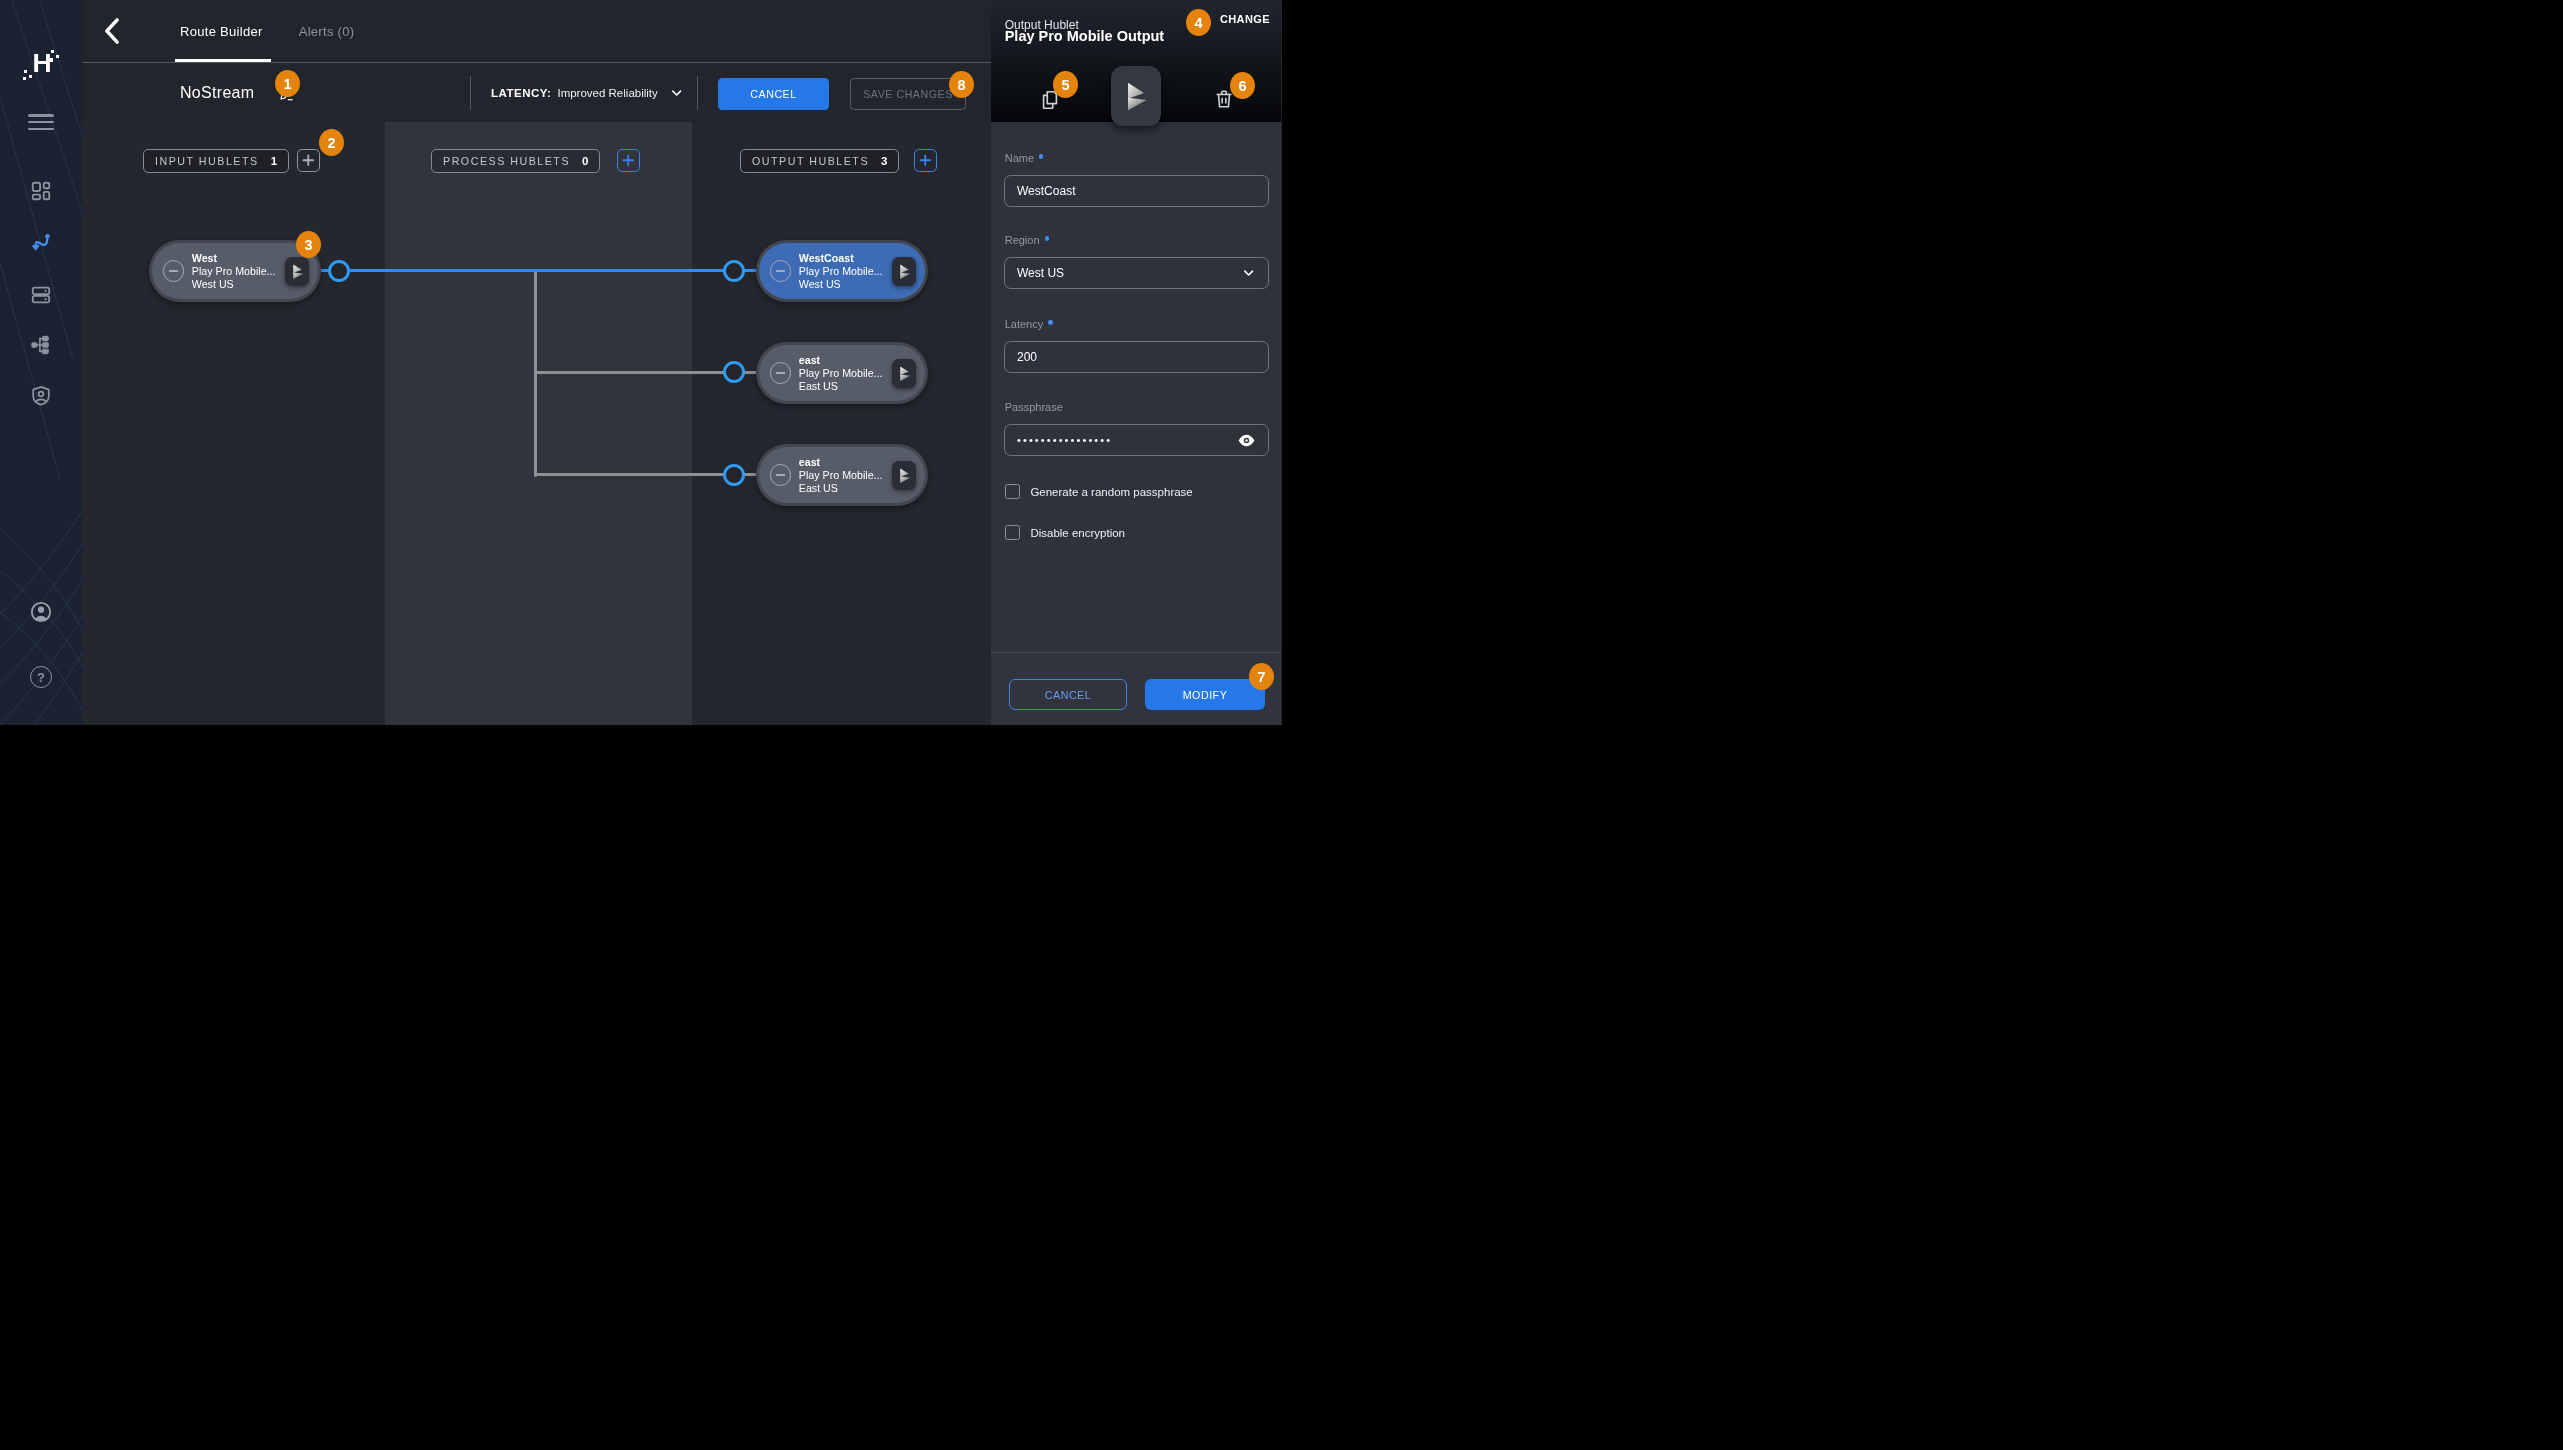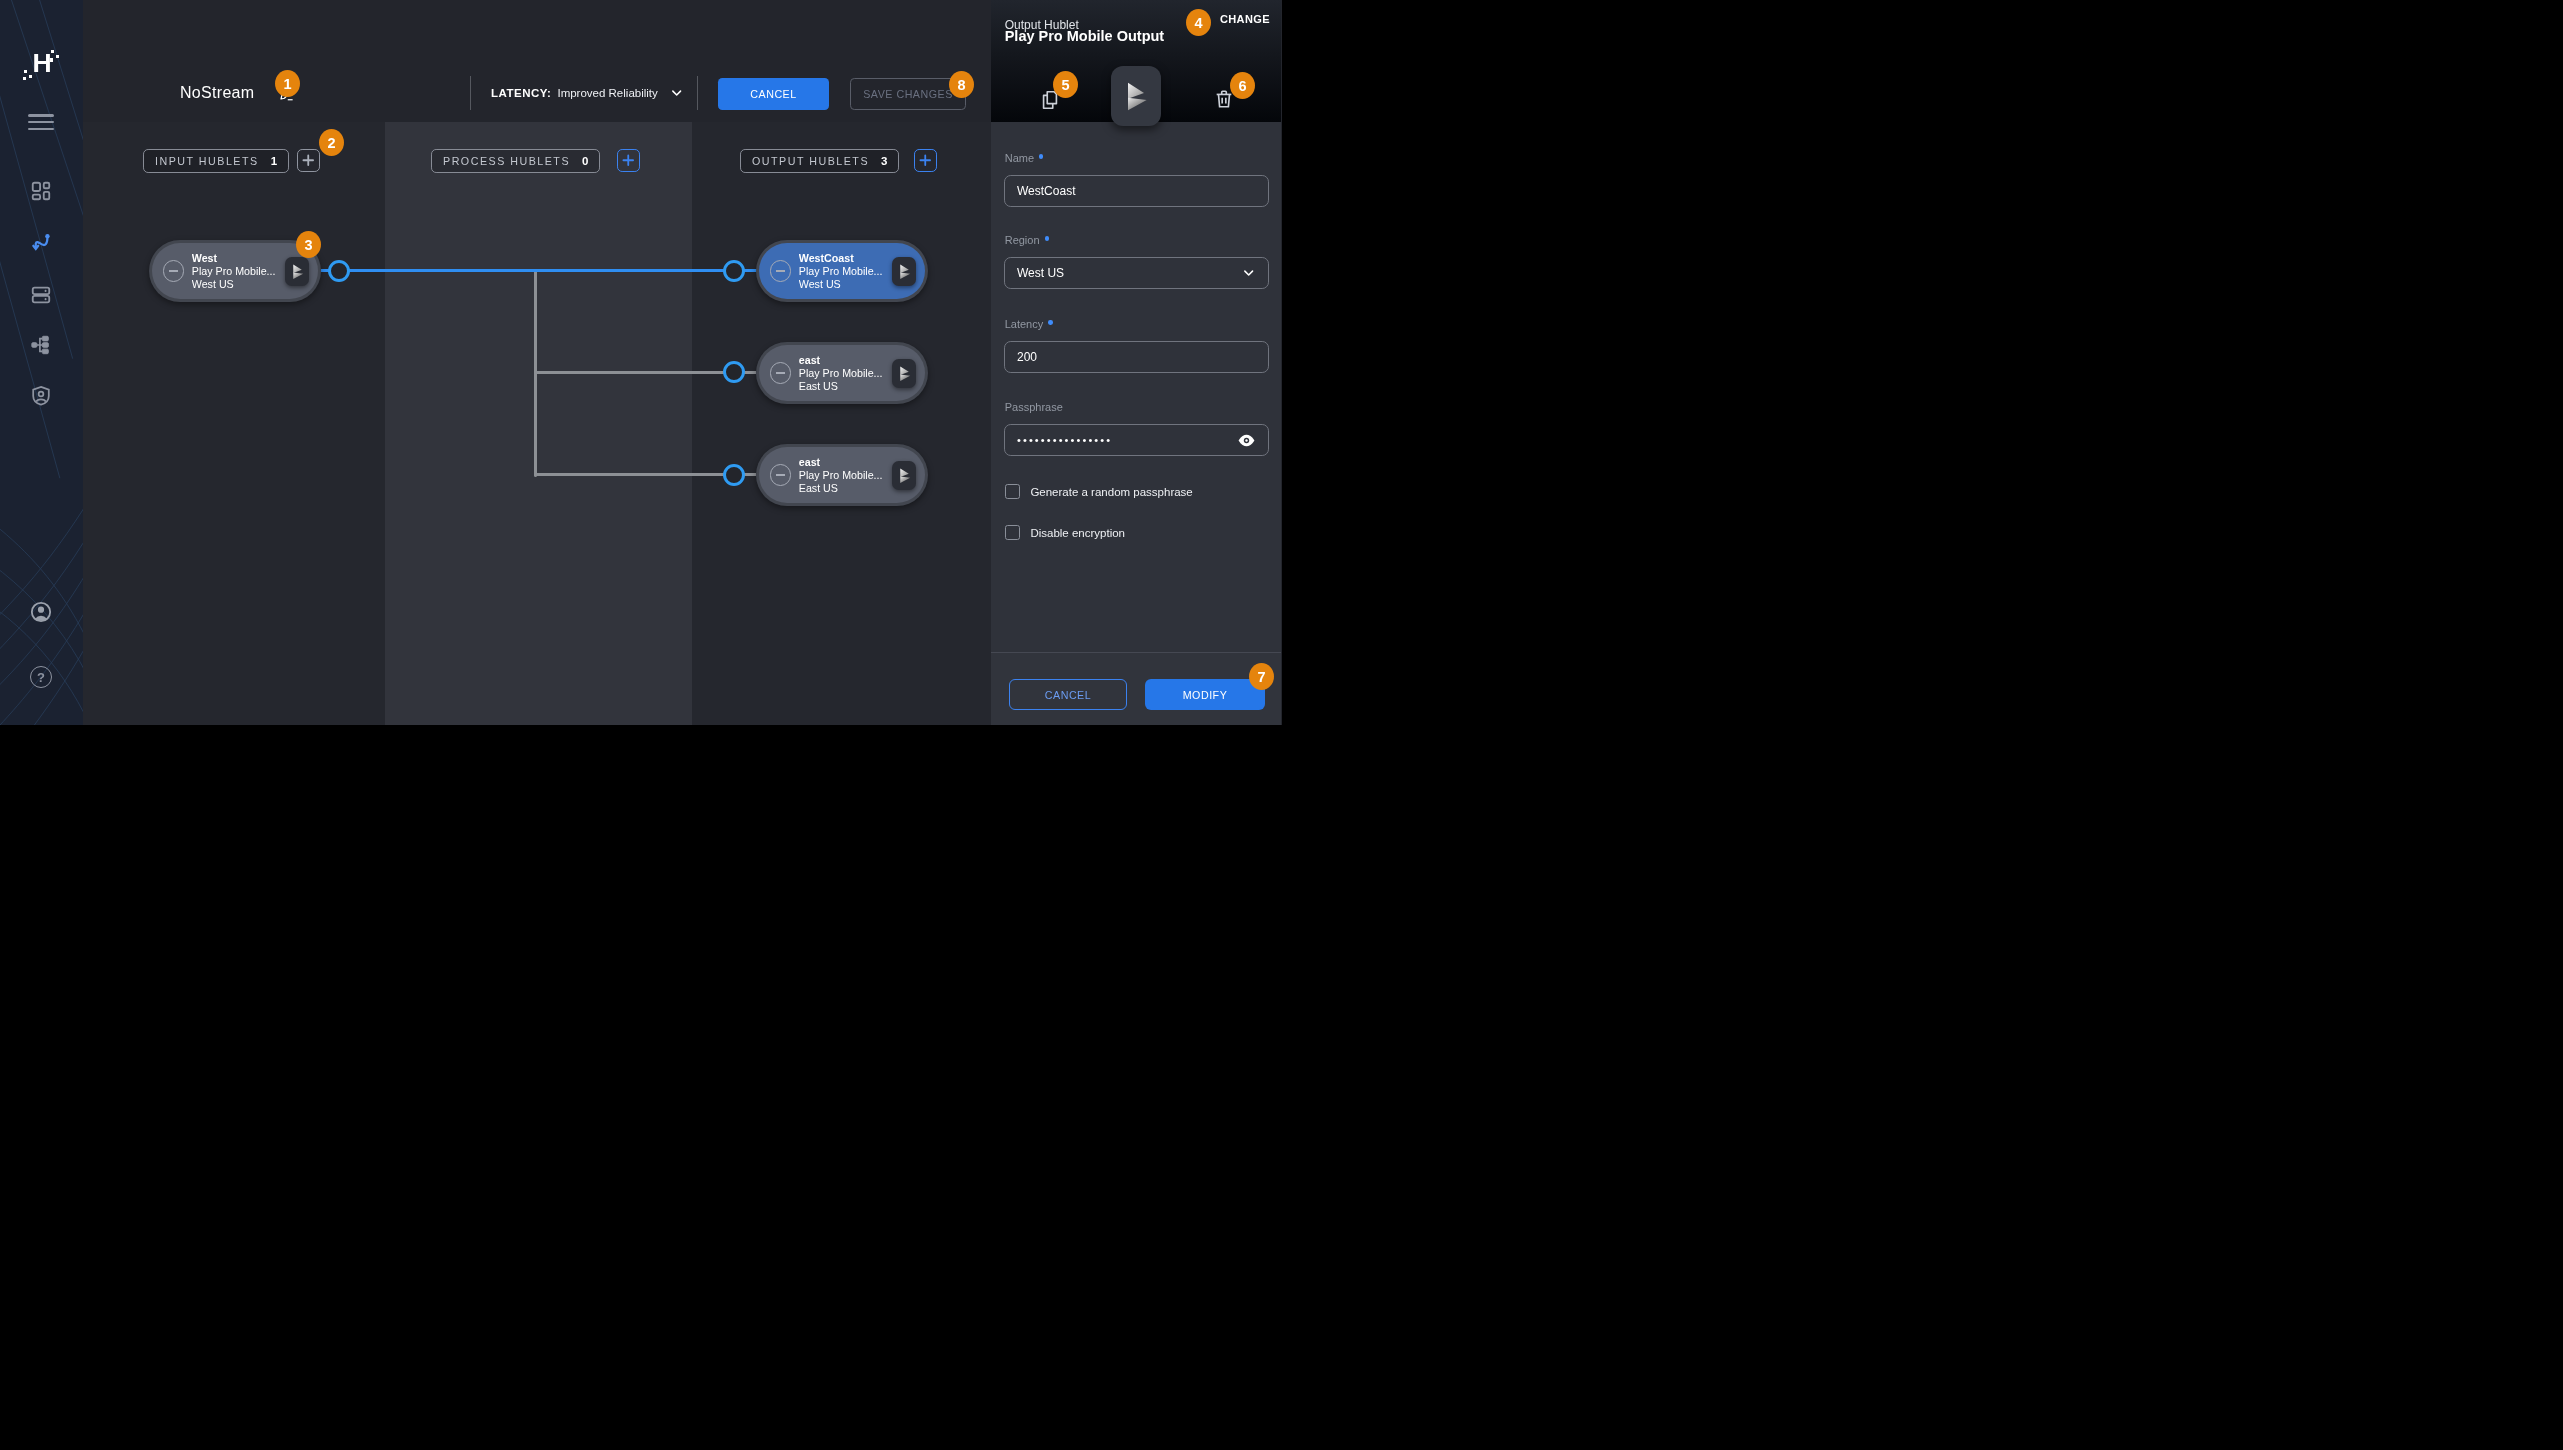--- a/index.html
+++ b/index.html
@@ -212,20 +212,32 @@
         <circle cx="12" cy="9.5" r="3.4" fill="#9ba1ac"></circle>
         <path d="M5.6 19.3 A 8.2 8.2 0 0 1 18.4 19.3 A 10 10 0 0 1 5.6 19.3 Z" fill="#9ba1ac"></path>
       </svg>
     </span>
     <span class="help-circle" style="top:666px">
       <span>?</span>
     </span>
   </aside>
 
   <div class="main">
+    <div class="tabbar">
+      <span class="back">
+        <svg viewBox="0 0 24 24" width="38" height="38">
+          <polyline points="14,5 7.5,12 14,19" fill="none" stroke="#fff" stroke-width="2.2" stroke-linecap="round" stroke-linejoin="round"></polyline>
+        </svg>
+      </span>
+      <div class="tabs">
+        <span class="tab active">Route Builder</span>
+        <span class="tab">Alerts (0)</span>
+      </div>
+      <span class="tab-underline"></span>
+    </div>
 
     <div class="toolbar">
       <div class="route-name-wrap">
         <span class="route-name">NoStream</span>
         <svg width="18" height="18" viewBox="0 0 24 24">
           <path d="M15 5.5 L18.5 9 L8.5 19 L4 20 L5 15.5 Z" fill="none" stroke="#fff" stroke-width="1.6" stroke-linejoin="round"></path>
           <line x1="13" y1="21" x2="19.5" y2="21" stroke="#fff" stroke-width="1.6"></line>
         </svg>
       </div>
       <span class="tsep" style="left:387px"></span>

